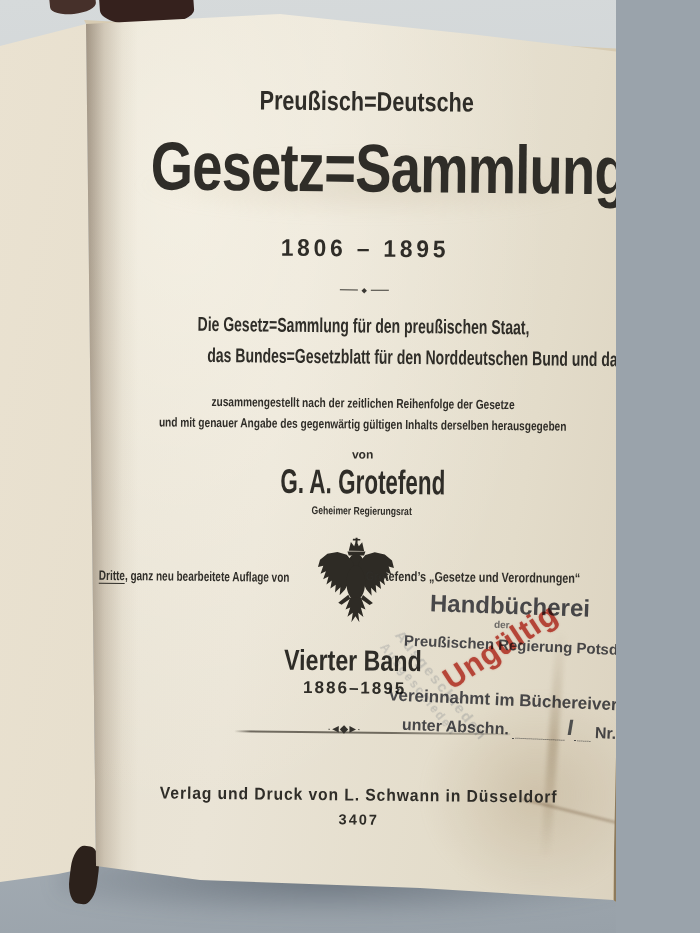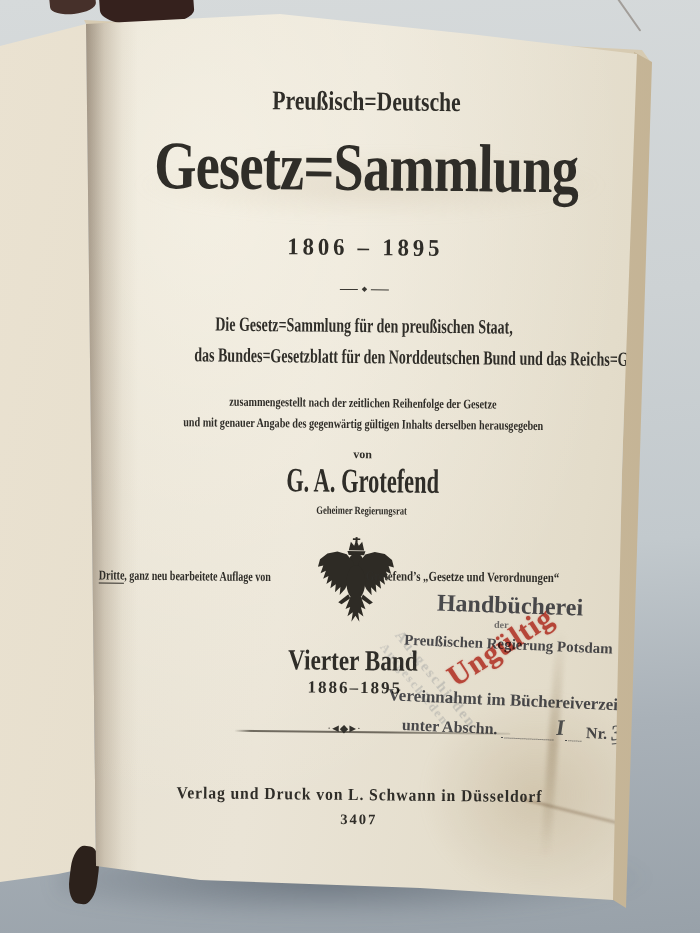--- a/index.html
+++ b/index.html
@@ -1,17 +1,17 @@
 <!DOCTYPE html>
 <html><head>
 <meta charset="utf-8">
 <style>
   html,body{margin:0;padding:0;background:#9aa3ab;}
-  .photo{position:relative;width:700px;height:933px;overflow:hidden;
-         font-family:Liberation Serif, serif;}
+  .photo{position:relative;width:616px;height:933px;overflow:hidden;
+         font-family:Liberation Sans, sans-serif;}
   
   .backdrop{position:absolute;inset:0;
     background:linear-gradient(175deg,#d6dadb 0%,#cdd2d4 35%,#c2c9cd 60%,#a9b1b8 78%,#98a1a9 100%);}
   .thread{position:absolute;left:598px;top:8px;width:54px;height:2px;
     background:rgba(120,110,100,.55);transform:rotate(55deg);border-radius:2px;}
   
   .book-shadow{position:absolute;left:55px;top:850px;width:600px;height:70px;
     background:radial-gradient(ellipse at 45% 40%,rgba(60,70,82,.5),rgba(60,70,82,0) 70%);
     filter:blur(8px);}
   

